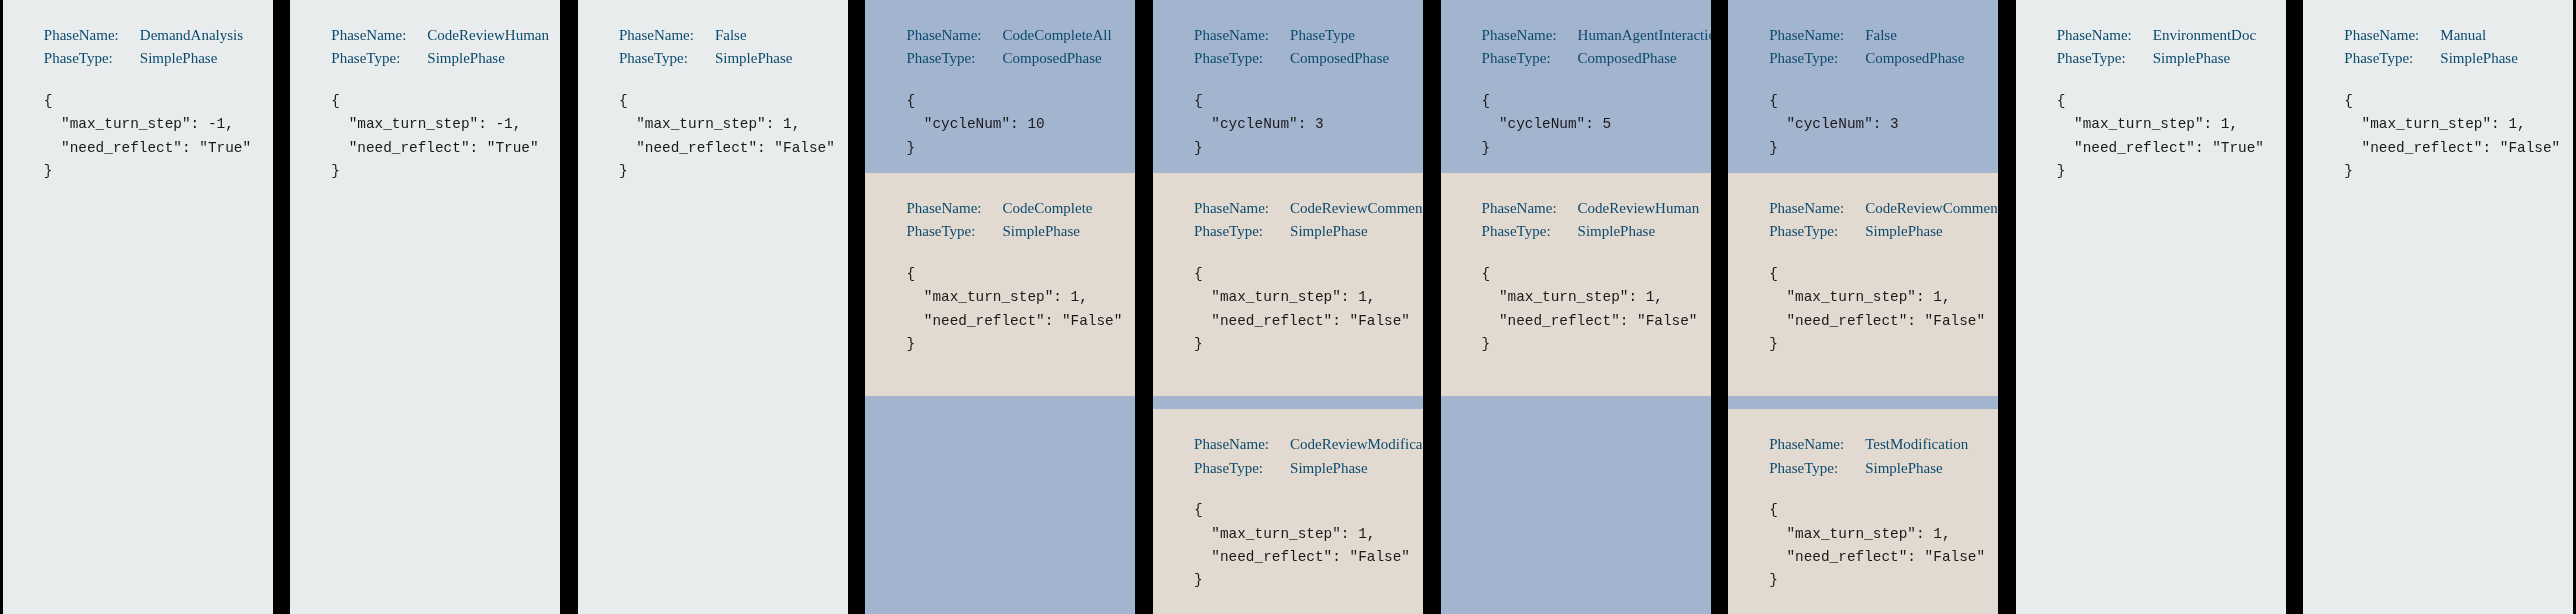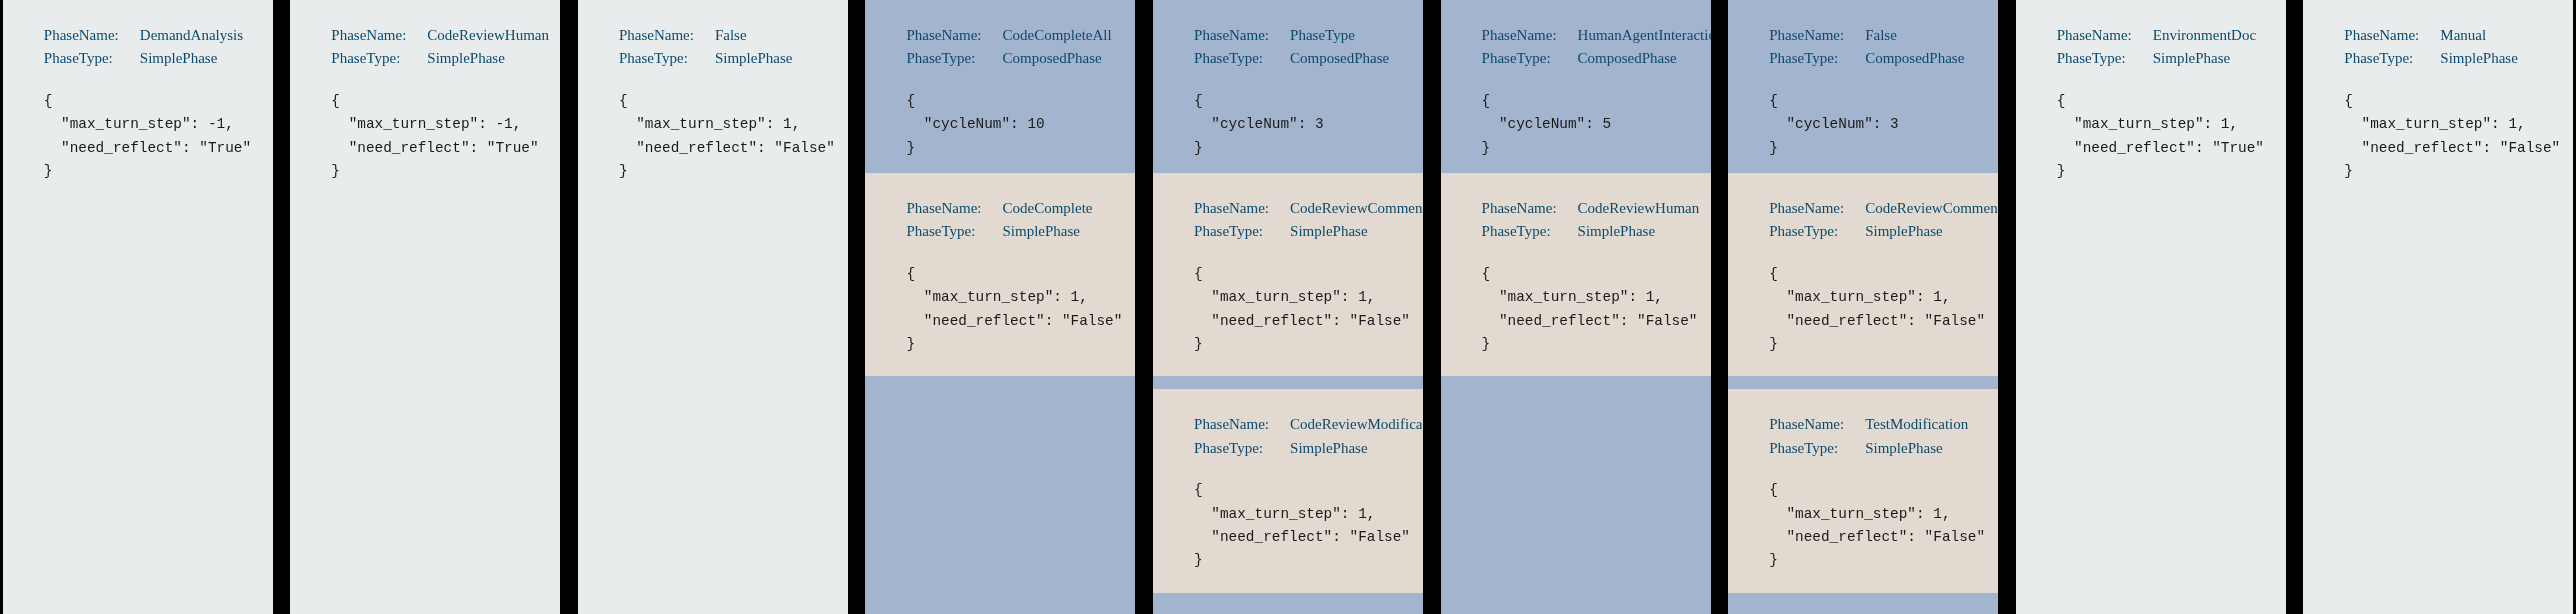--- a/index.html
+++ b/index.html
@@ -39,21 +39,21 @@
   .column.composed {
     background: #a3b4ce;
   }
 
   .card {
     padding: 24px 0 0 41px;
   }
 
   .card.sub {
     background: #e2dad0;
-    padding: 24px 0 20px 41px;
+    padding: 24px 0 40px 41px;
   }
 
   .sub-wrap {
     background: #e2dad0;
     margin-top: 13px;
   }
 
   .sub-wrap:first-of-type { margin-top: 0; }
 
   .meta-row {

